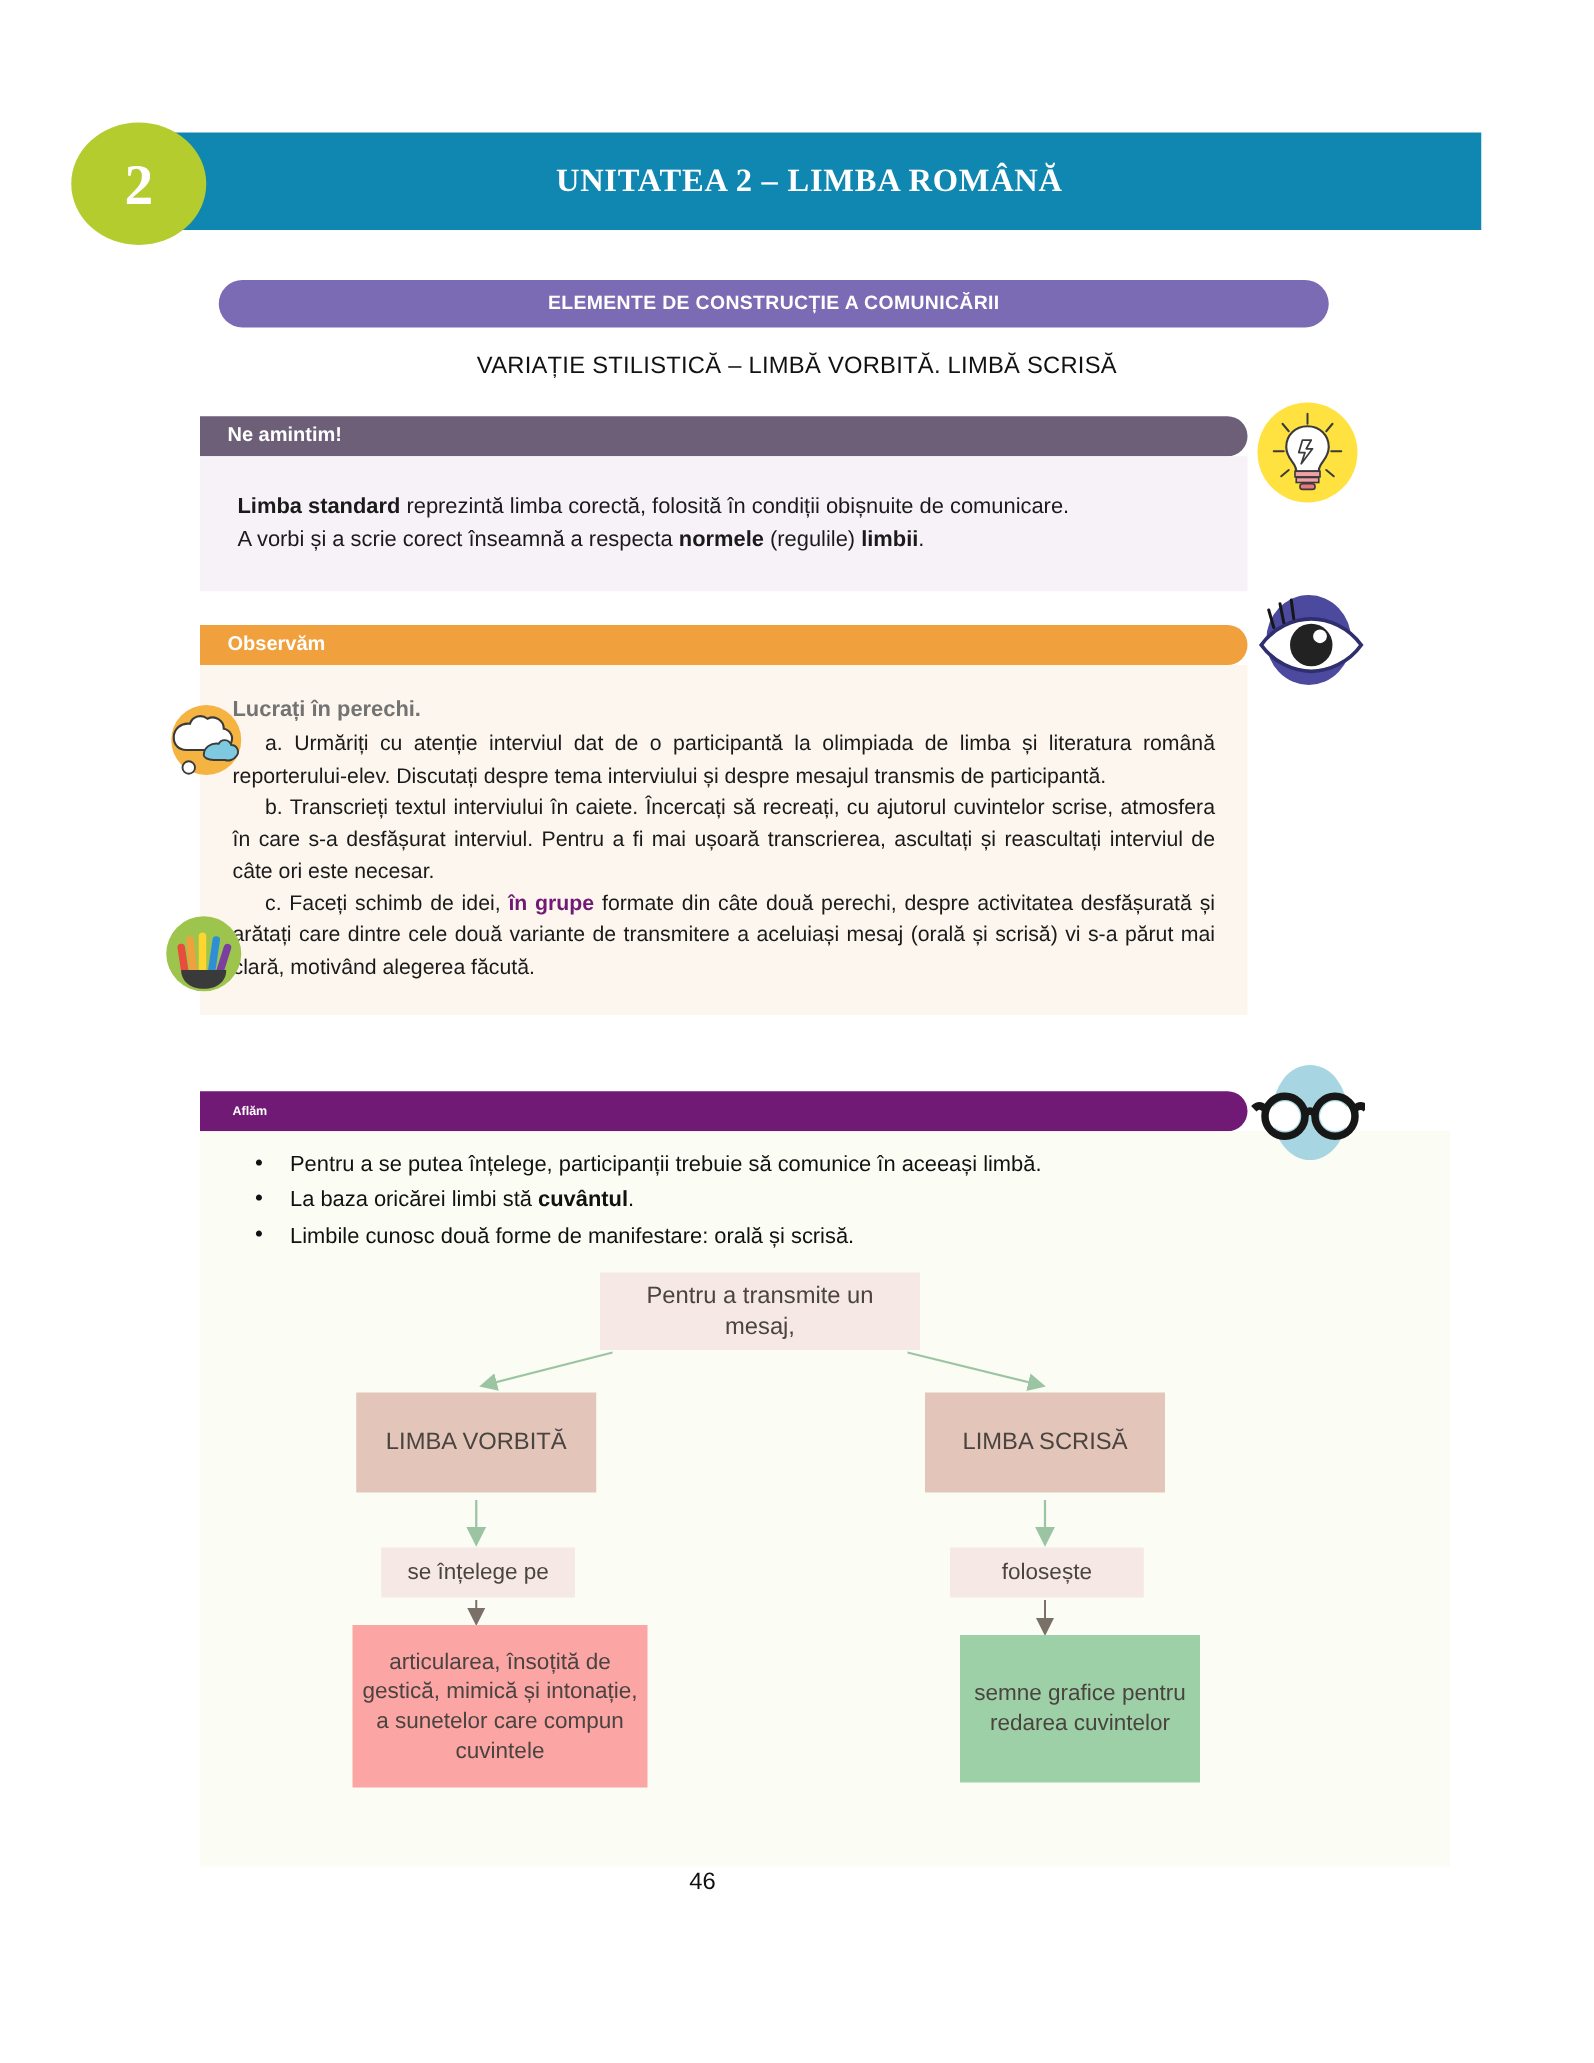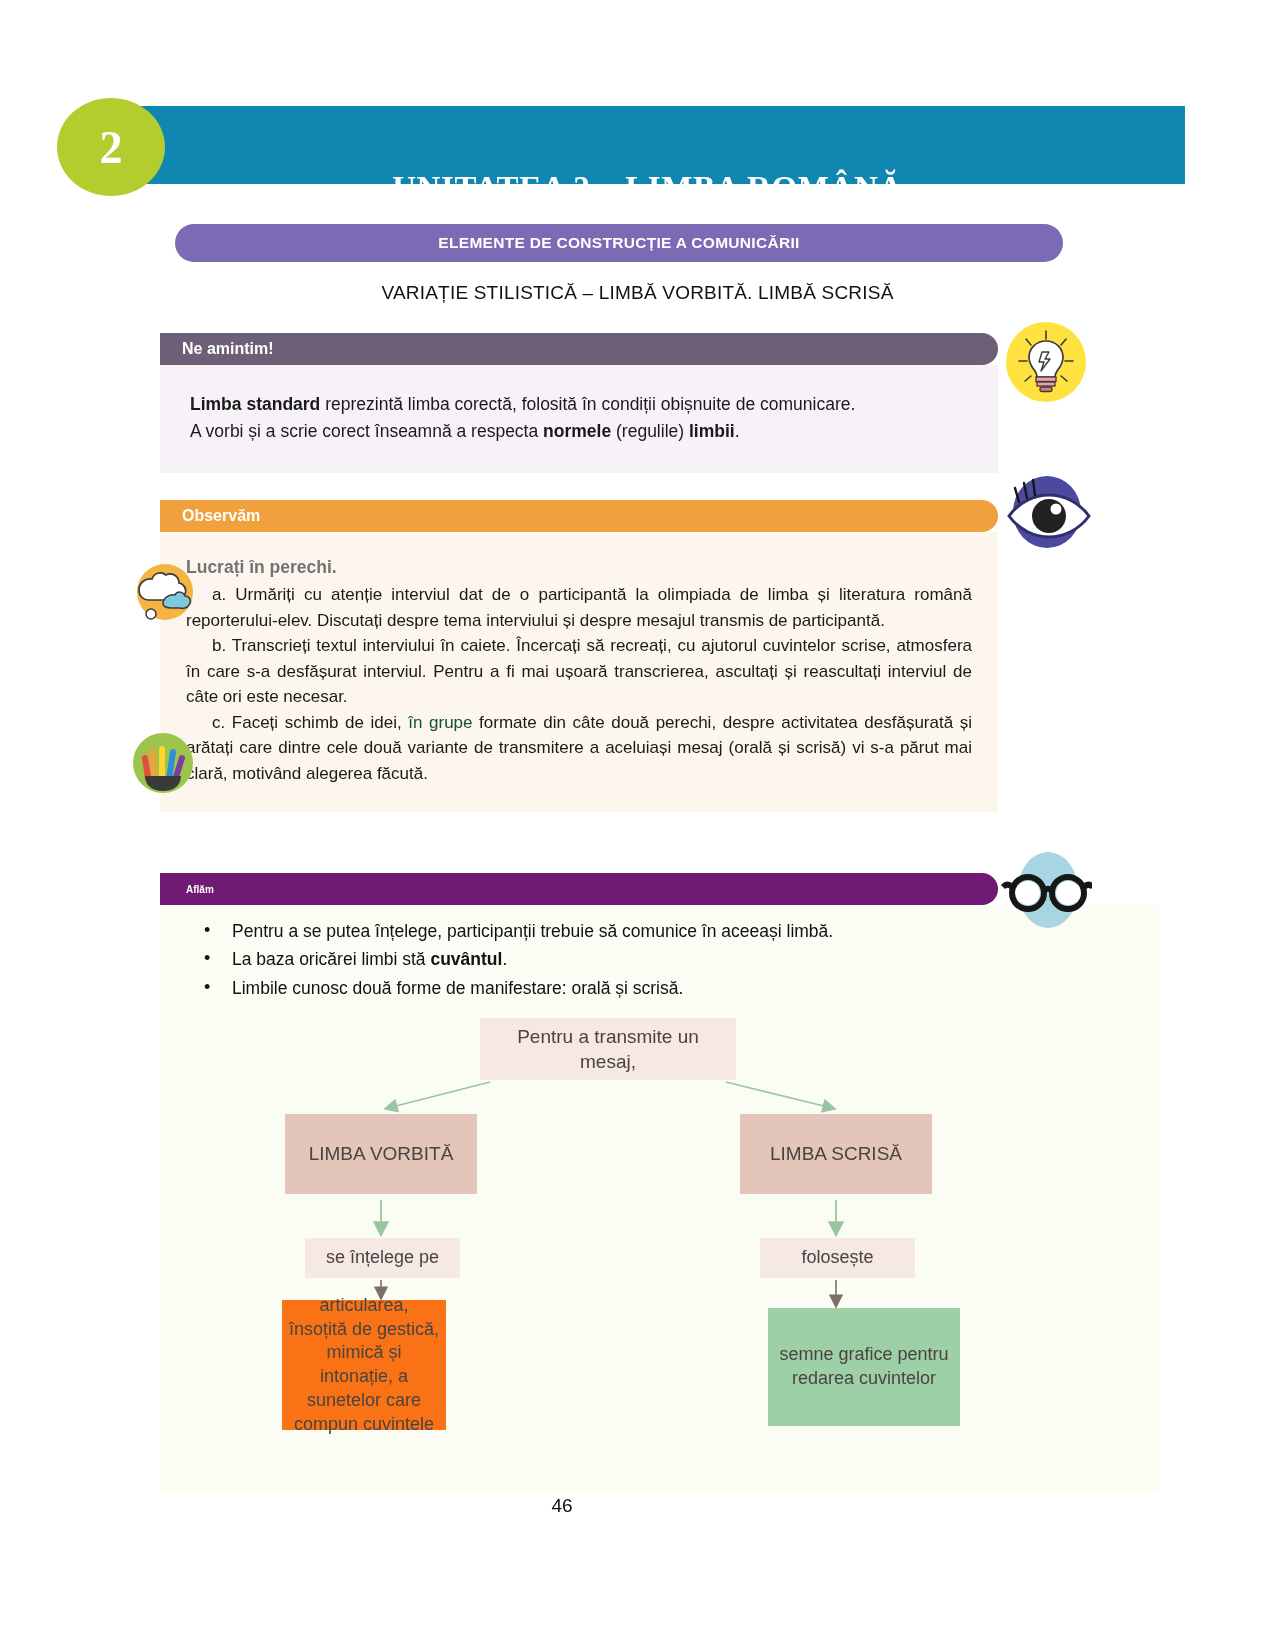--- a/index.html
+++ b/index.html
@@ -15,23 +15,22 @@
 
   
   .header-wrap{position:absolute;left:0;top:106px;width:1275px;height:82px;}
   .header-bar{
     position:absolute;left:110px;top:0;width:1075px;height:78px;
     background:#0f87b0;
   }
   .header-title{
     position:absolute;left:110px;top:0;width:1075px;height:78px;
     display:flex;align-items:center;justify-content:center;
-    color:#ffffff;font-size:33px;font-weight:bold;letter-spacing:.6px;
+    color:#ffffff;font-size:26px;font-weight:bold;letter-spacing:.6px;
     font-family:"Liberation Serif", serif;
-    margin-top:43px;
   }
   .unit-badge{
     position:absolute;left:57px;top:-8px;width:108px;height:98px;
     background:#b5cc2f;border-radius:50%;
     display:flex;align-items:center;justify-content:center;
     color:#ffffff;font-size:46px;font-weight:bold;
     font-family:"Liberation Serif", serif;
   }
 
   
@@ -76,21 +75,21 @@
     width:838px;background:#fdf6ee;box-sizing:border-box;
     padding:22px 26px 26px 26px;
     font-size:17px;line-height:1.5;color:#1a1a1a;
     text-align:justify;
   }
   .lead-blue{color:#737373;font-weight:bold;font-size:17.5px;display:block;margin-bottom:2px;}
   .para{margin:0;text-indent:26px;text-align:justify;}
   .eye-icon{position:absolute;left:835px;top:-28px;width:98px;height:76px;}
   .think-icon{position:absolute;left:-35px;top:60px;width:72px;height:62px;}
   .hands-icon{position:absolute;left:-28px;top:232px;width:62px;height:62px;}
-  .green-b{color:#14532d;font-weight:normal;}
+  .green-b{color:#701a75;font-weight:bold;}
 
   
   .sec-aflam{position:absolute;left:160px;top:873px;width:1000px;}
   .tab-green{
     width:838px;height:32px;background:#701a75;border-radius:0 16px 16px 0;
     display:flex;align-items:center;padding-left:26px;box-sizing:border-box;
     color:#ffffff;font-size:10px;font-weight:bold;
   }
   .body-aflam{
     width:1000px;background:#fbfcf3;box-sizing:border-box;
@@ -108,21 +107,21 @@
   
   .flow{position:relative;width:1000px;height:445px;margin-top:8px;}
   .fbox{position:absolute;box-sizing:border-box;display:flex;
         align-items:center;justify-content:center;text-align:center;
         color:#4a4440;line-height:1.32;}
   .fb-top{left:320px;top:8px;width:256px;height:62px;background:#f6e8e4;font-size:19px;padding:0 14px;}
   .fb-left1{left:125px;top:104px;width:192px;height:80px;background:#e3c5b9;font-size:19px;}
   .fb-right1{left:580px;top:104px;width:192px;height:80px;background:#e3c5b9;font-size:19px;}
   .fb-left2{left:145px;top:228px;width:155px;height:40px;background:#f6e8e4;font-size:18px;}
   .fb-right2{left:600px;top:228px;width:155px;height:40px;background:#f6e8e4;font-size:18px;}
-  .fb-left3{left:122px;top:290px;width:164px;height:130px;background:#f97316;font-size:18px;padding:0 6px;}
+  .fb-left3{left:122px;top:290px;width:236px;height:130px;background:#fca5a5;font-size:18px;padding:0 6px;}
   .fb-right3{left:608px;top:298px;width:192px;height:118px;background:#9dd0a7;font-size:18px;padding:0 10px;}
   .flow svg{position:absolute;left:0;top:0;width:1000px;height:445px;pointer-events:none;}
 
   
   .pagenum{
     position:absolute;left:0;top:1495px;width:1124px;text-align:center;
     font-size:19px;color:#111;
   }
 </style>
 </head>

